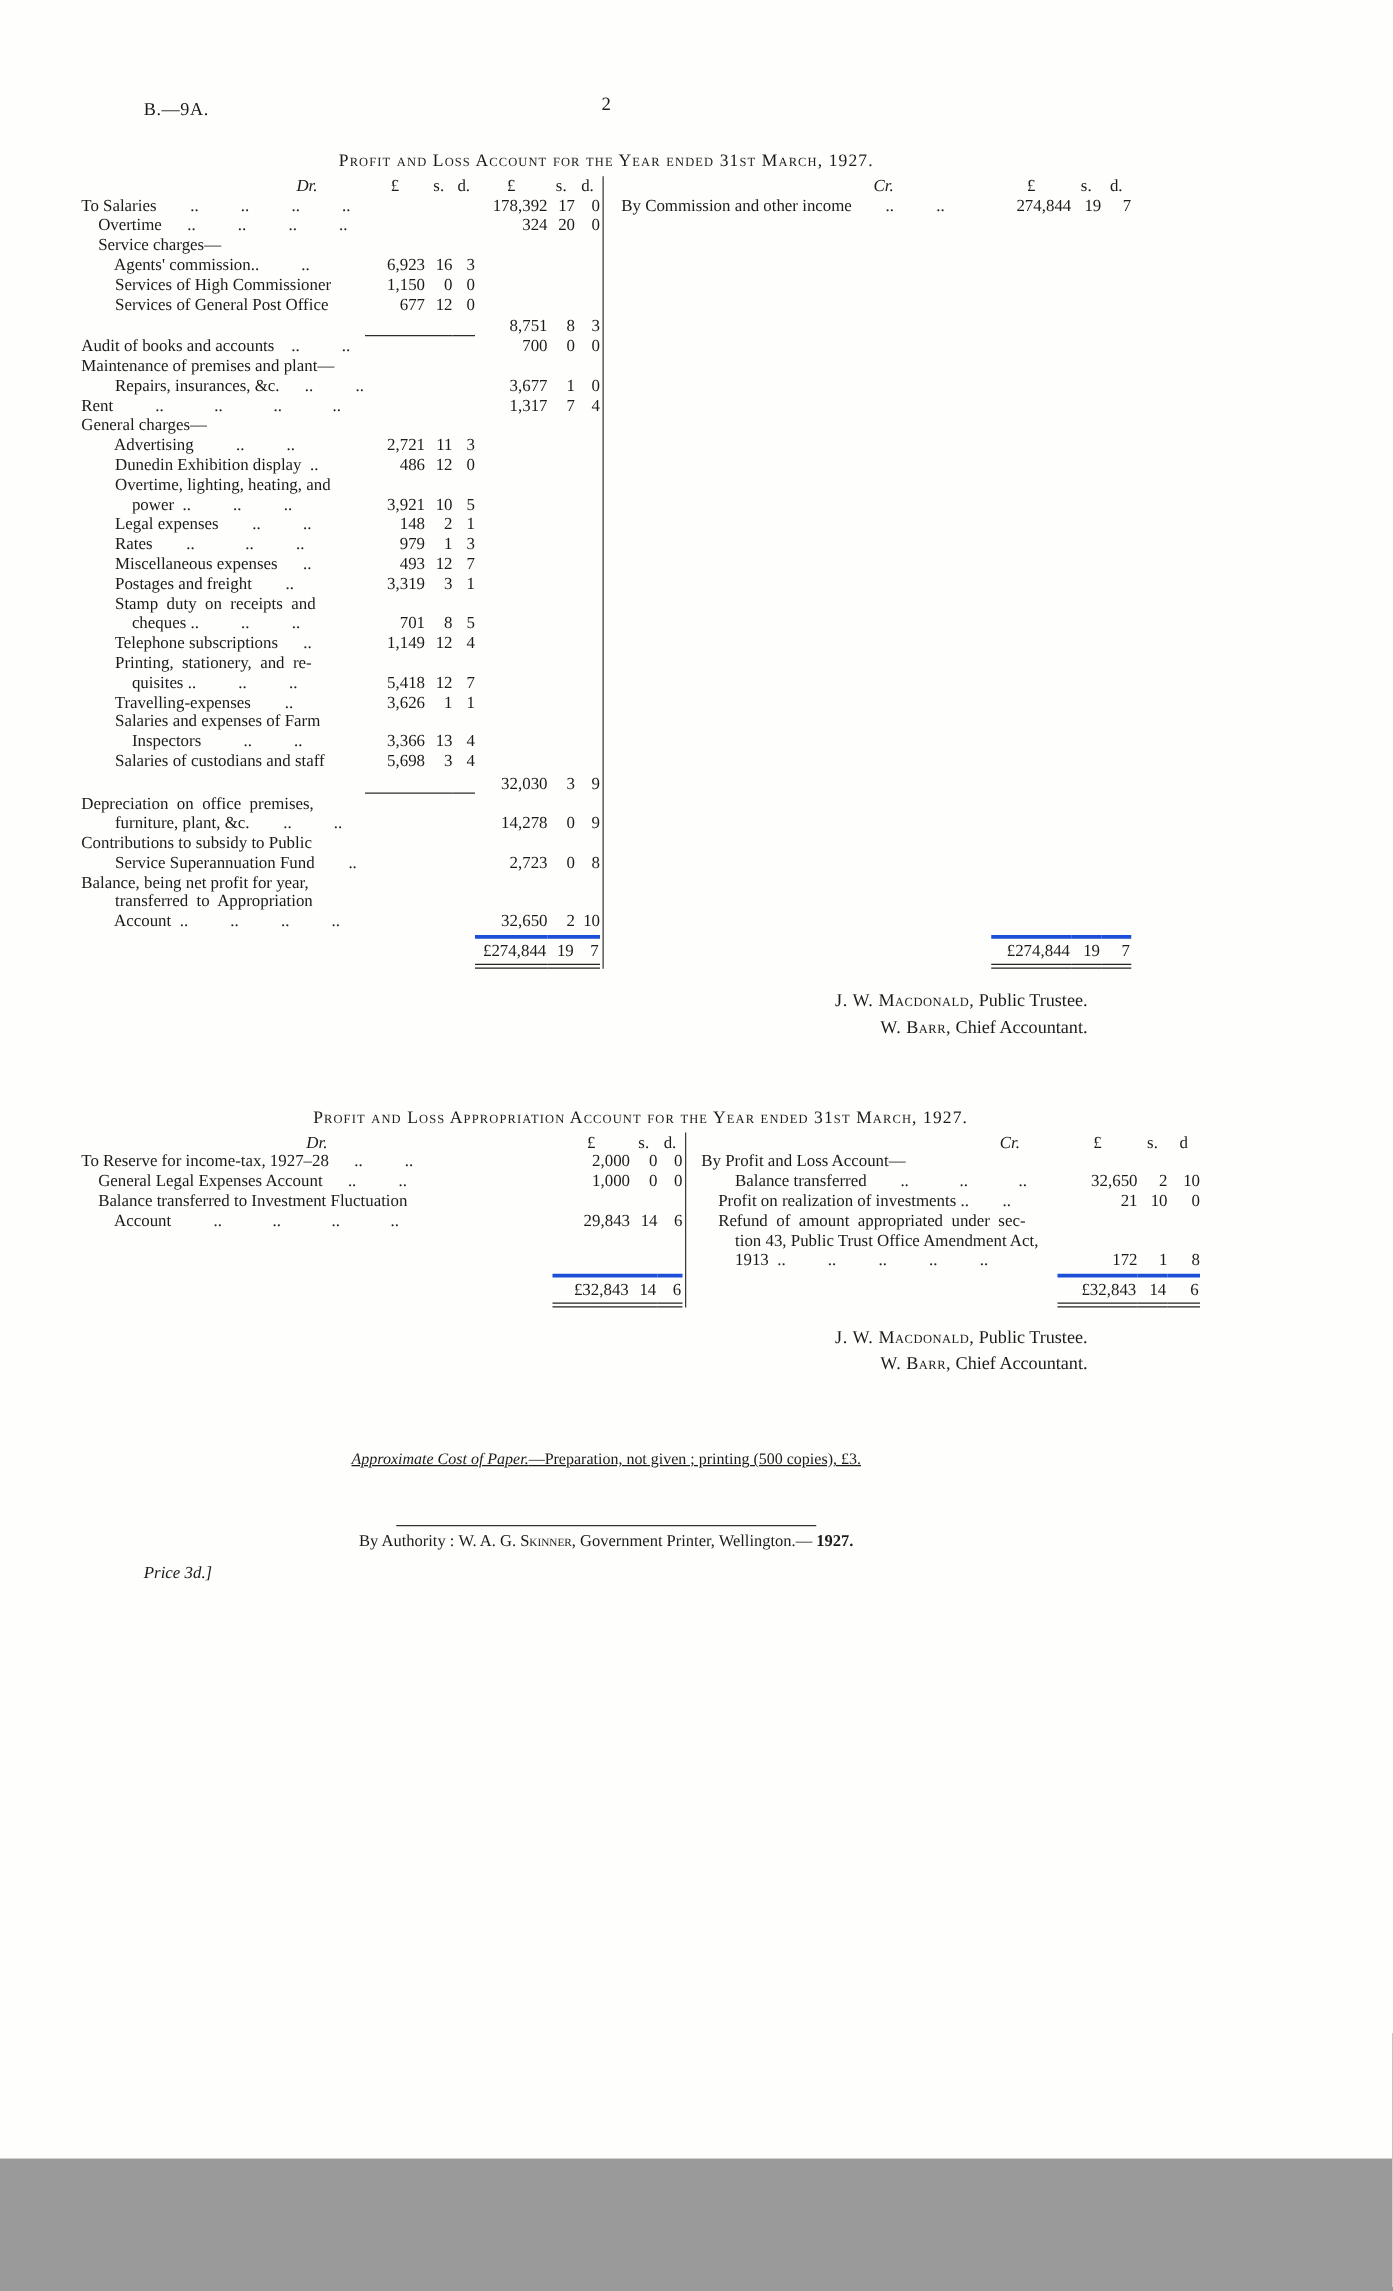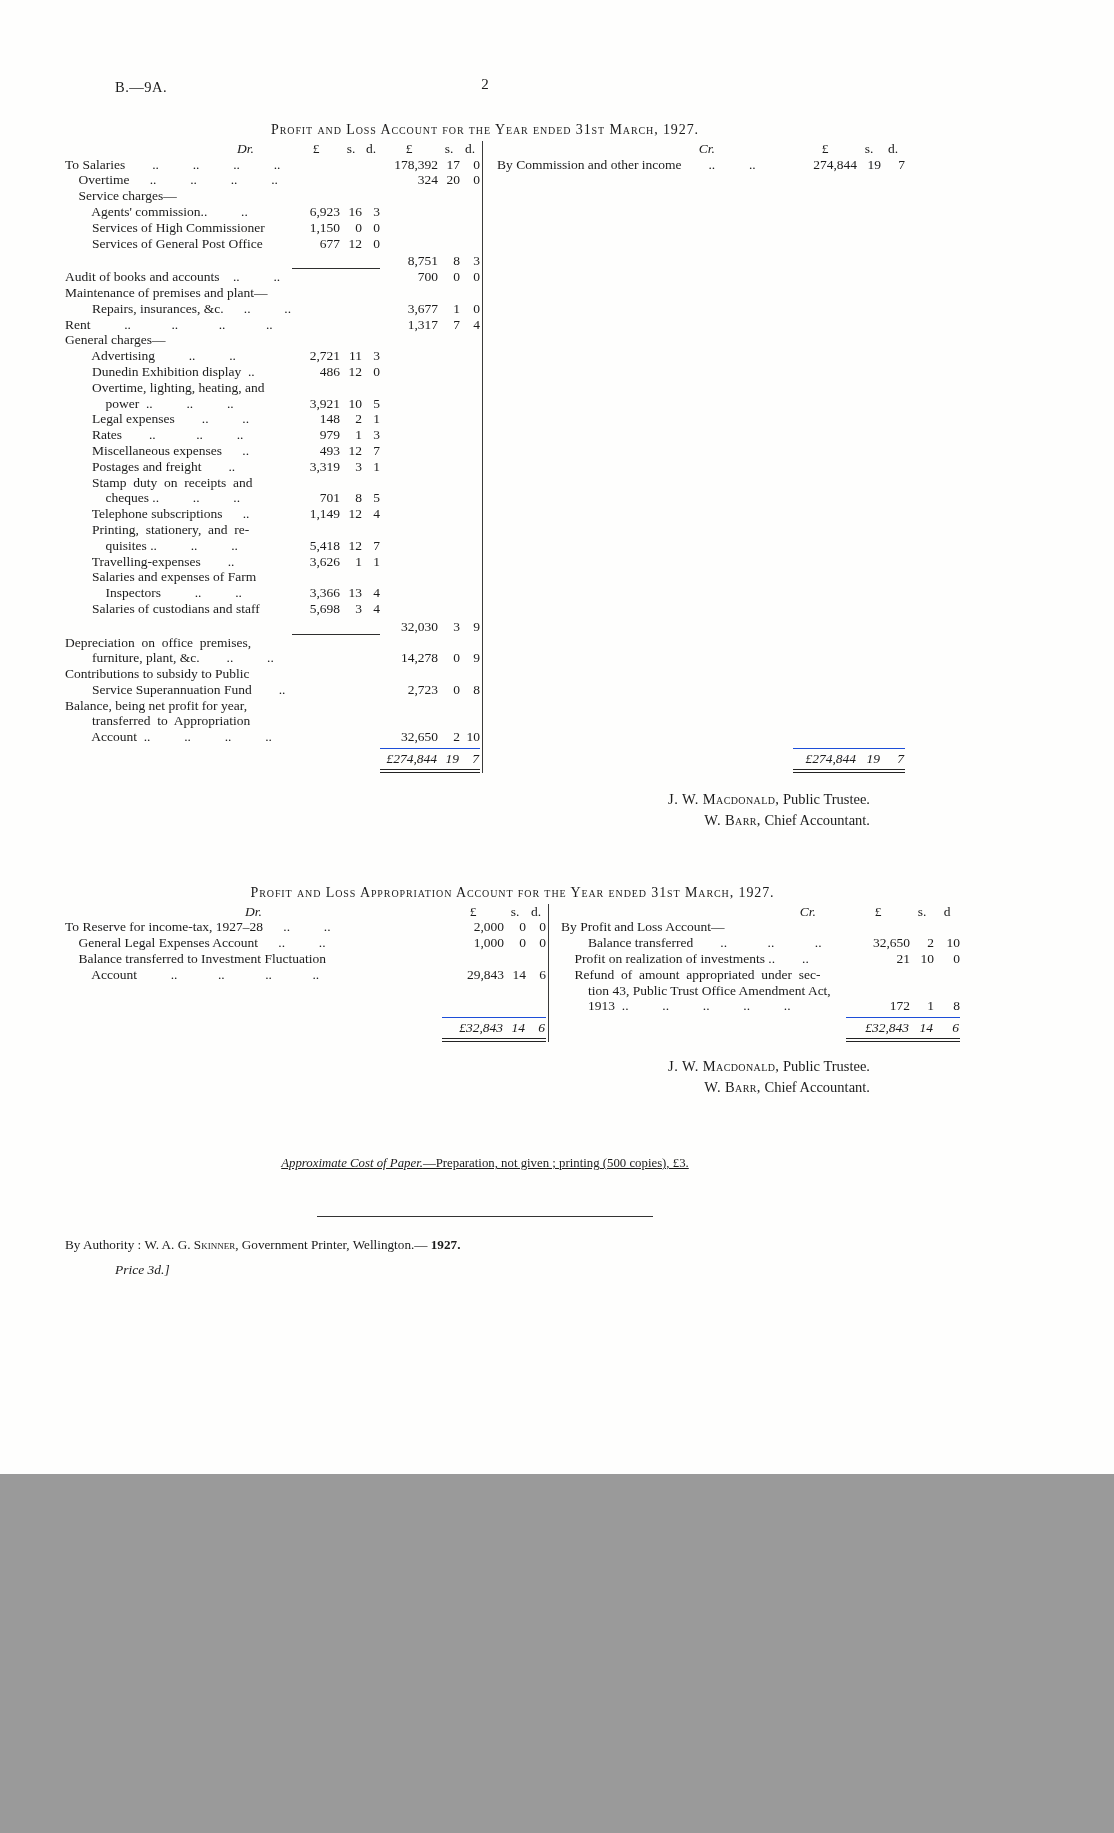--- a/index.html
+++ b/index.html
@@ -1,18 +1,18 @@
 <!DOCTYPE html>
 <html><head>
 <meta charset="utf-8">
 <style>
   * { margin:0; padding:0; box-sizing:border-box; }
   html,body { background:#9a9a9a; }
   .sheet {
-    width:1114px; height:1474px; background:#fefefd; color:#1b1b1b;
+    width:1114px; height:1727px; background:#fefefd; color:#1b1b1b;
     font-family:"Liberation Serif","DejaVu Serif",serif;
     font-size:13.5px; line-height:15.8px; position:relative; margin:0 auto;
     overflow:hidden;
   }
   .content { width:895px; margin-left:65px; padding-top:80px; }
 
   .topline { width:840px; position:relative; height:20px; }
   .doc-ref { margin-left:50px; font-size:14.5px; letter-spacing:.5px; }
   .pagenum { position:absolute; left:50%; top:-3px; transform:translateX(-50%); font-size:15px; }
 
@@ -38,32 +38,32 @@
   .hdr .m { text-align:center; }
   .dlab1 { text-align:right; padding-right:38px; font-style:italic; }
   .clab1 { text-align:right; padding-right:78px; font-style:italic; }
   .dlab2 { text-align:center; font-style:italic; }
   .clab2 { text-align:right; padding-right:30px; font-style:italic; }
 
   .rule-inner-row { margin-top:2px; }
   .rule-inner-row .i1 { border-top:1px solid #2e2e2e; }
 
   .total-row { margin-top:auto; padding-top:3px; }
-  .tcell { border-top:1px solid #1d4ed8; border-bottom:4px double #222; padding:2px 1px 2px 0;font-style:italic; }
+  .tcell { border-top:3px solid #1d4ed8; border-bottom:4px double #222; padding:2px 1px 2px 0; }
 
   .sigs { width:840px; text-align:right; padding-right:35px; margin-top:16px;
     line-height:21px; font-size:14.5px; }
   .sigs.s2 { width:895px; padding-right:90px; margin-top:14px; }
   .sig-name { font-variant:small-caps; letter-spacing:.4px; }
 
   .costnote { width:840px; text-align:center; margin-top:58px; font-size:12.8px;text-decoration:underline; }
   .cost-lead { font-style:italic; }
 
   .auth-rule { width:336px; border-top:1px solid #333; margin:44px 0 0 252px; height:0; }
-  .authority { width:840px; text-align:left; margin-top:20px; font-size:13.2px; }
+  .authority { width:840px; text-align:center; margin-top:4px; font-size:13.2px; }
   .auth-name { font-variant:small-caps; }
   .auth-year { font-weight:bold; }
   .price { margin:9px 0 0 50px; font-style:italic; }
 </style>
 </head>
 <body>
 
 <div class="sheet">
   <div class="content">
 

